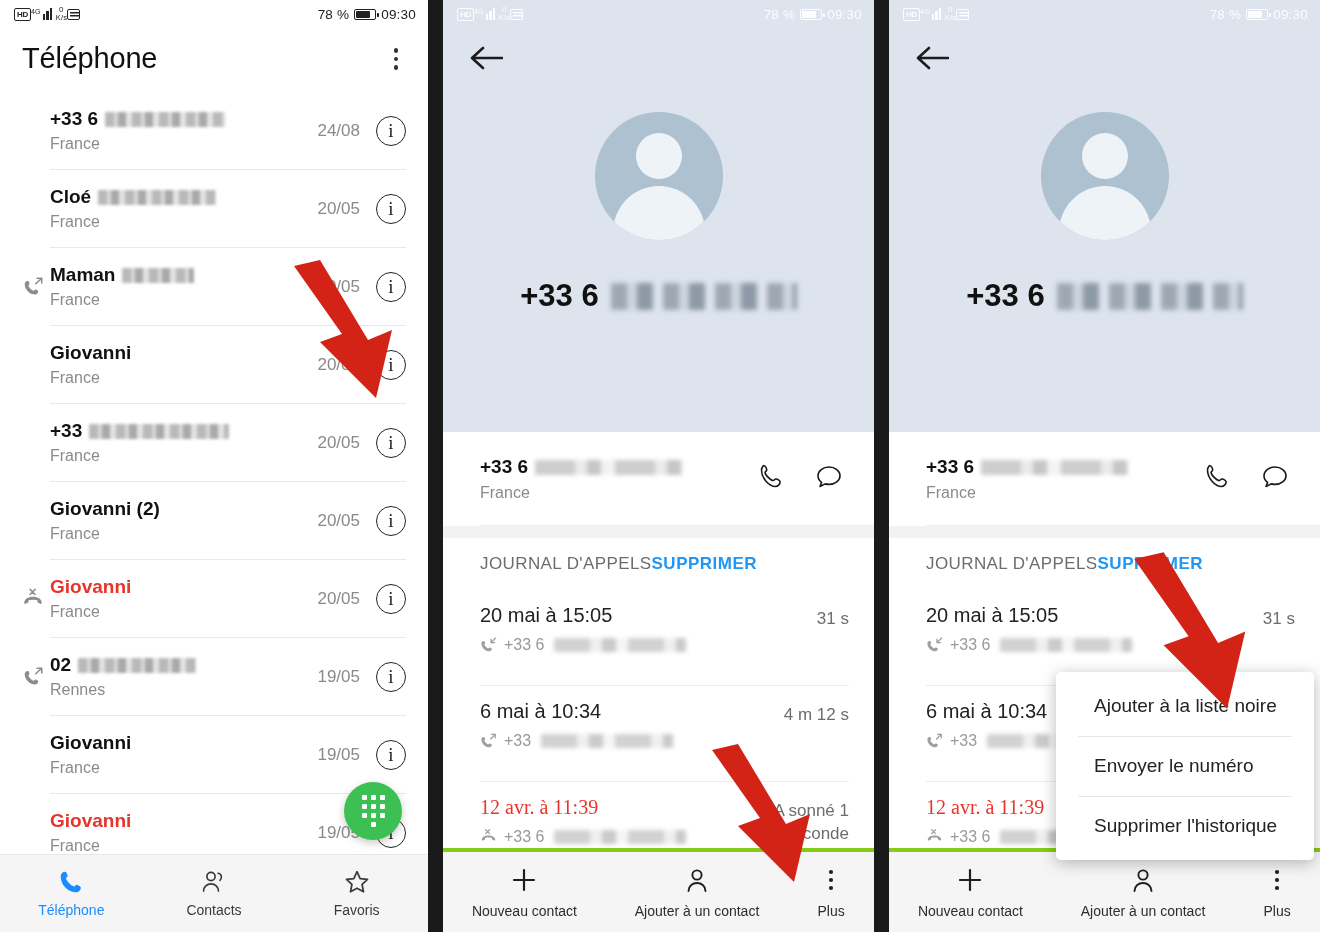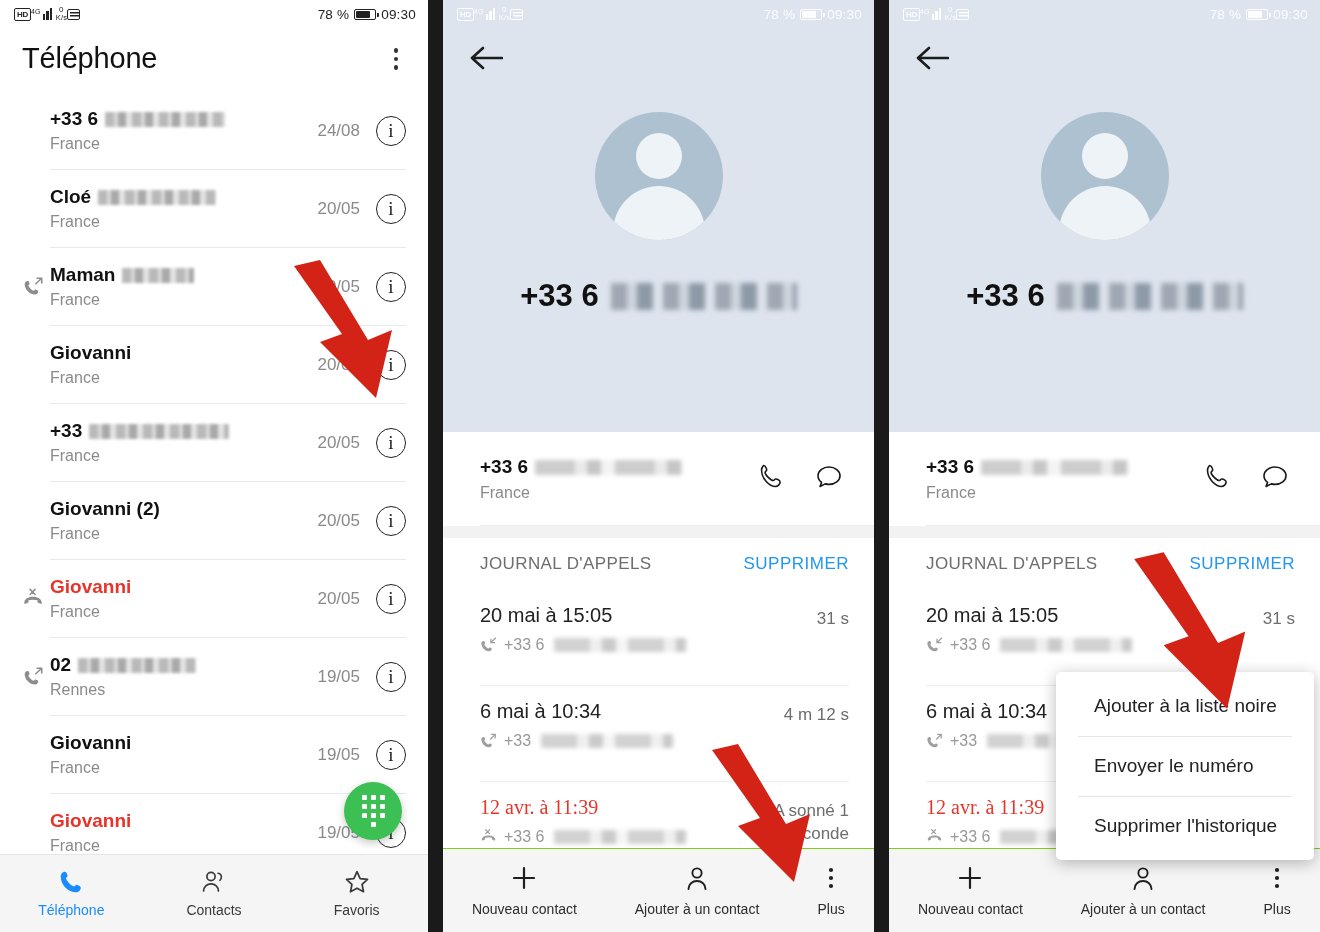--- a/index.html
+++ b/index.html
@@ -145,42 +145,42 @@
   .numrow .nm .big { font-size: 19px; font-weight: bold; color: #111; display: flex; align-items: center; }
   .numrow .nm .big .blur { height: 15px;
     background: repeating-linear-gradient(90deg,#cdcdcd 0 40px,#eaeaea 40px 52px,#c6c6c6 52px 66px,#f3f3f3 66px 80px);
     filter: blur(2px); }
   .numrow .nm .small { font-size: 16px; color: #8a8a8a; margin-top: 6px; }
   .numrow .acts { display: flex; align-items: center; gap: 28px; }
   .numrow .acts span { cursor: pointer; }
 
   .sectiondiv { height: 12px; background: #f2f2f2; }
   .journal-head {
-    height: 52px; display: flex; align-items: center; justify-content: space-between;
+    height: 52px; display: flex; align-items: center; 
     padding: 0 25px 0 37px; font-size: 17px; color: #6d6d6d; letter-spacing: .4px;
   }
-  .journal-head .del { color: #2196f3; font-weight: normal; letter-spacing: .5px; cursor: pointer; }
+  .journal-head .del { color: #2196f3; font-weight: bold; letter-spacing: .5px; cursor: pointer; }
 
   .jrow {
     min-height: 96px; padding: 14px 25px 14px 37px; display: flex;
     align-items: flex-start; position: relative; background: #fff;
   }
   .jrow::after { content: ""; position: absolute; left: 37px; right: 25px; bottom: 0; height: 1px; background: #ededed; }
   .jrow .jleft { flex: 1; min-width: 0; }
   .jdate { font-size: 20px; color: #222; }
   .jdate.red { color: #e8342a; font-family: Liberation Serif, serif; }
   .jnum { font-size: 16px; color: #999; margin-top: 9px; display: flex; align-items: center; gap: 7px; }
   .jnum .blur { height: 14px; margin-left: 3px;
     background: repeating-linear-gradient(90deg,#d2d2d2 0 36px,#efefef 36px 48px,#cacaca 48px 62px,#f5f5f5 62px 74px);
     filter: blur(2.2px); }
   .jdur { font-size: 17px; color: #6d6d6d; text-align: right; max-width: 110px; line-height: 1.35; padding-top: 4px; }
 
   .contactbar {
     position: absolute; left: 0; right: 0; bottom: 0; height: 84px;
-    background: #f5f5f5; border-top: 1px solid #84cc16;
+    background: #f5f5f5; border-top: 4px solid #84cc16;
     display: flex; align-items: center; justify-content: space-around;
   }
   .cbitem { display: flex; flex-direction: column; align-items: center; gap: 9px;
     color: #2d2d2d; font-size: 14px; cursor: pointer; }
 
   
   .popup {
     position: absolute; right: 6px; top: 672px; width: 258px;
     background: #fff; border-radius: 5px;
     box-shadow: 0 3px 16px rgba(0,0,0,.28); z-index: 30; padding: 4px 0;

